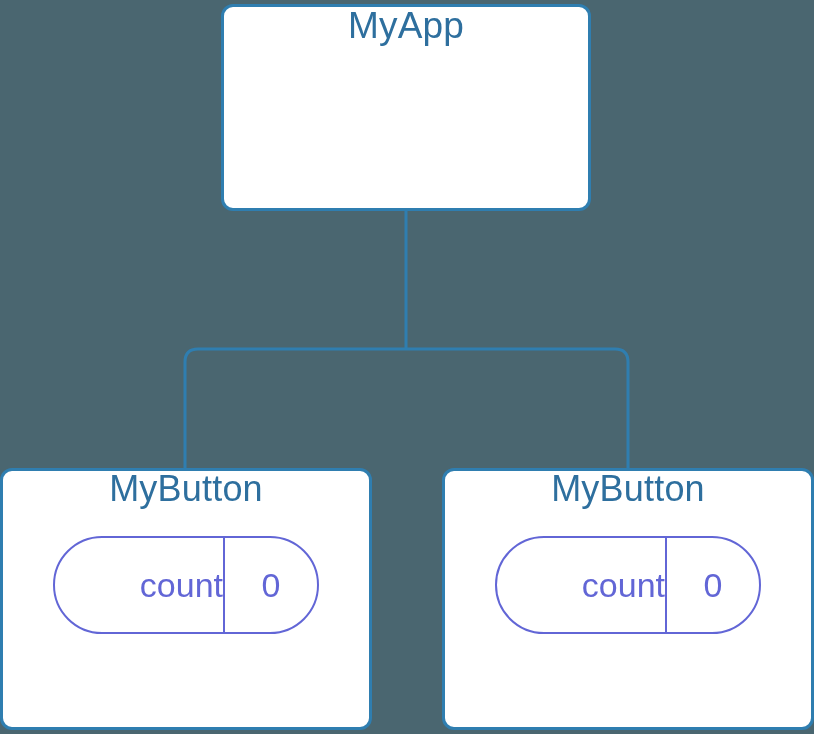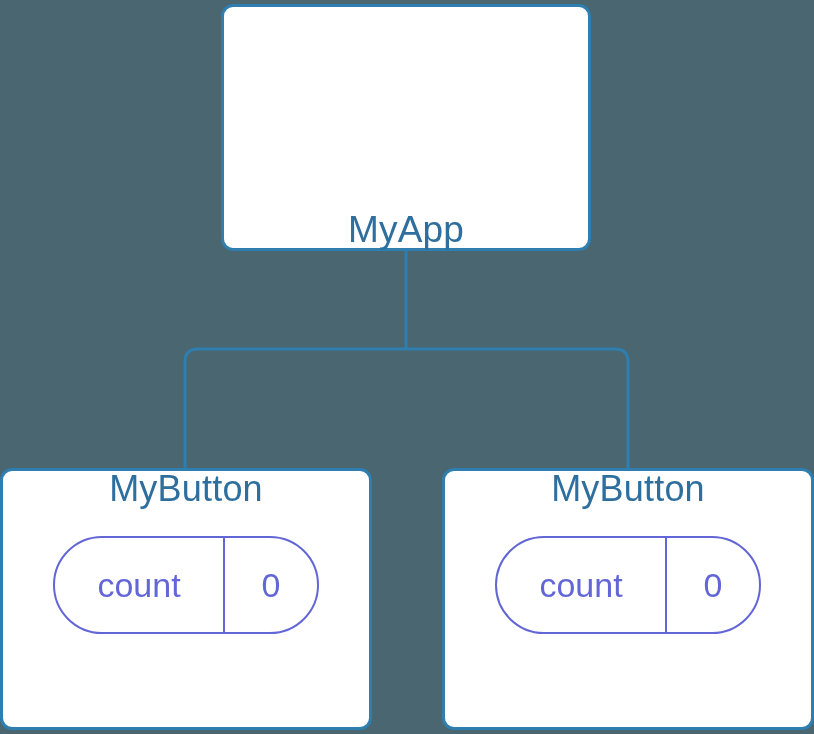--- a/index.html
+++ b/index.html
@@ -39,22 +39,22 @@
     border: 3px solid #2f7eb0;
     border-radius: 12px;
     display: flex;
     flex-direction: column;
     align-items: center;
   }
   .node-root {
     left: 221px;
     top: 4px;
     width: 370px;
-    height: 247px;
-    justify-content: flex-end;
+    height: 207px;
+    justify-content: flex-start;
   }
   .node-child-left {
     left: 0px;
     top: 468px;
     width: 372px;
     height: 262px;
     border-radius: 12px;
   }
   .node-child-right {
     left: 442px;
@@ -87,21 +87,21 @@
     border: 2px solid #6266d6;
     border-radius: 49px;
     background: #ffffff;
     display: flex;
     align-items: stretch;
   }
   .pill-key {
     flex: 0 0 170px;
     display: flex;
     align-items: center;
-    justify-content: center;
+    justify-content: flex-end;
     border-right: 2px solid #6266d6;
     box-sizing: border-box;
   }
   .pill-value {
     flex: 1 1 auto;
     display: flex;
     align-items: center;
     justify-content: center;
   }
   .pill-text {

